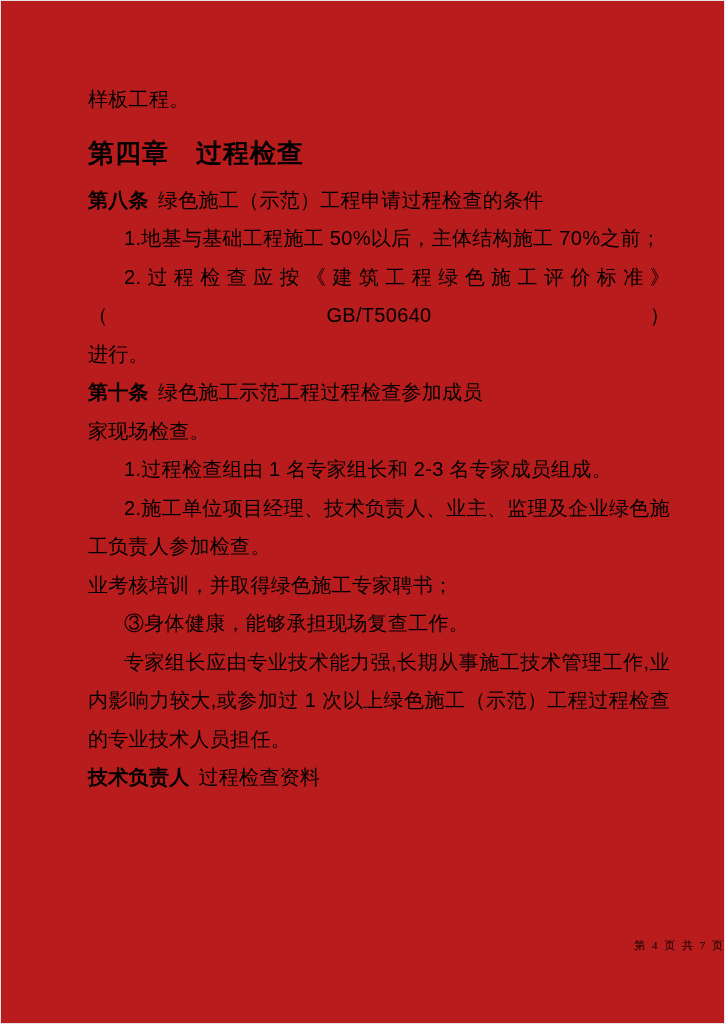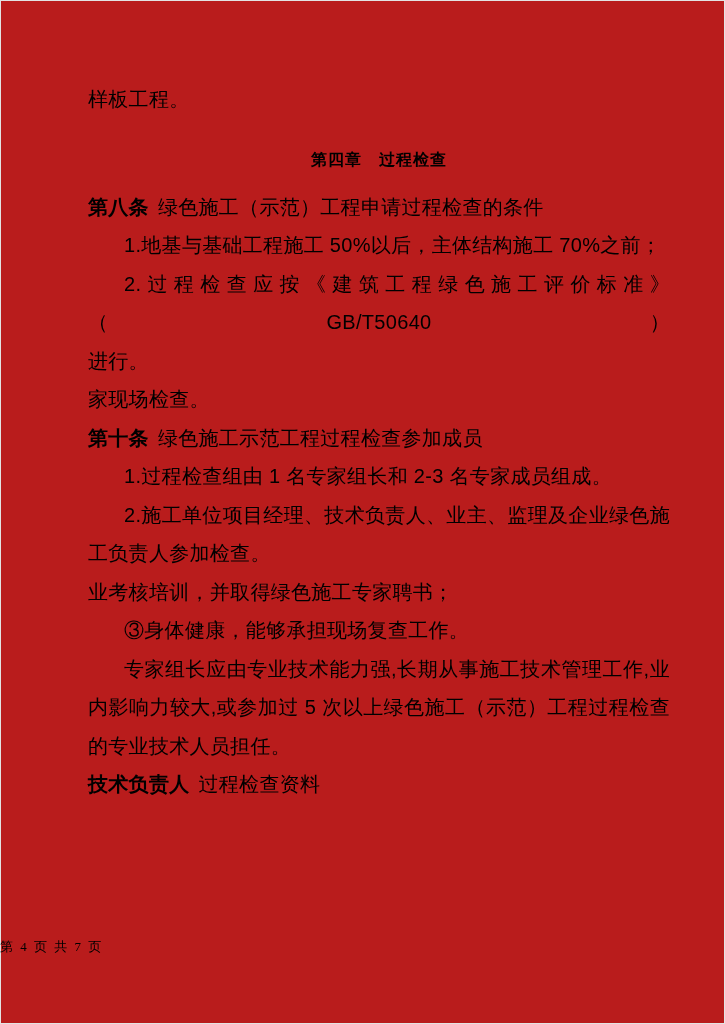--- a/index.html
+++ b/index.html
@@ -23,67 +23,66 @@
     top: 80px;
     width: 582px;
   }
   .line {
     font-size: 20px;
     line-height: 38.5px;
     letter-spacing: 0.3px;
     white-space: pre-wrap;
   }
   .line.heading {
-    font-size: 16px;
+    font-size: 26px;
     line-height: 42px;
     font-weight: 700;
-    text-align: center;
     letter-spacing: 1px;
-    margin: 20px 0 7px 0;
+    margin: 13px 0 7px 0;
   }
   .line.indent {
     text-indent: 36px;
   }
   .line.fill {
     text-align: justify;
     text-align-last: justify;
   }
   .clause-label {
     font-weight: 700;
     margin-right: 0.45em;
   }
   .page-footer {
     position: absolute;
     left: 0;
     right: 0;
     top: 938px;
-    text-align: left;
+    text-align: right;
     font-family: "Liberation Serif", serif;
-    font-size: 13px;
+    font-size: 11px;
     letter-spacing: 2px;
     color: #000000;
   }
 </style>
 </head>
 <body>
 
 <div class="page">
   <div class="doc-body">
       <div class="line body">样板工程。</div>
       <div class="line heading">第四章　过程检查</div>
       <div class="line body"><span class="clause-label">第八条</span><span>绿色施工（示范）工程申请过程检查的条件</span></div>
       <div class="line body indent">1.地基与基础工程施工 50%以后，主体结构施工 70%之前；</div>
       <div class="line body indent fill">2.过程检查应按《建筑工程绿色施工评价标准》（GB/T50640）</div>
       <div class="line body">进行。</div>
+      <div class="line body"><span class="clause-label">第十条</span><span>绿色施工示范工程过程检查参加成员</span></div>
       <div class="line body">家现场检查。</div>
-      <div class="line body"><span class="clause-label">第十条</span><span>绿色施工示范工程过程检查参加成员</span></div>
       <div class="line body indent">1.过程检查组由 1 名专家组长和 2-3 名专家成员组成。</div>
       <div class="line body indent fill">2.施工单位项目经理、技术负责人、业主、监理及企业绿色施</div>
       <div class="line body">工负责人参加检查。</div>
       <div class="line body">业考核培训，并取得绿色施工专家聘书；</div>
       <div class="line body indent">③身体健康，能够承担现场复查工作。</div>
       <div class="line body indent fill">专家组长应由专业技术能力强,长期从事施工技术管理工作,业</div>
-      <div class="line body fill">内影响力较大,或参加过 5 次以上绿色施工（示范）工程过程检查</div>
+      <div class="line body fill">内影响力较大,或参加过 1 次以上绿色施工（示范）工程过程检查</div>
       <div class="line body">的专业技术人员担任。</div>
       <div class="line body"><span class="clause-label">技术负责人</span><span>过程检查资料</span></div>
     </div>
   <div class="page-footer">第 4 页 共 7 页</div>
 </div>
 
 </body></html>

